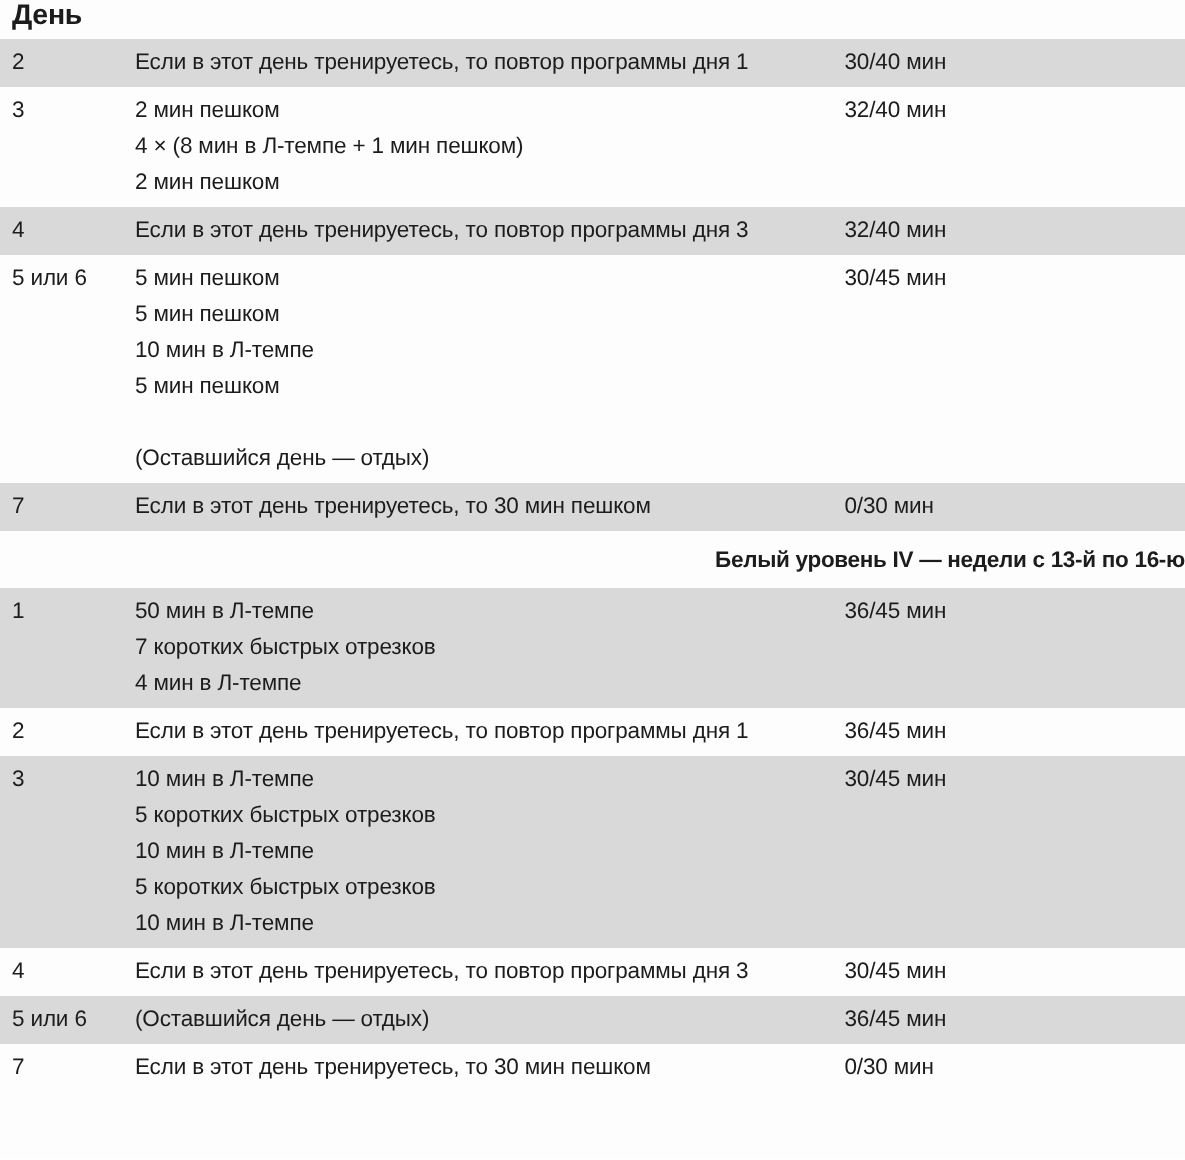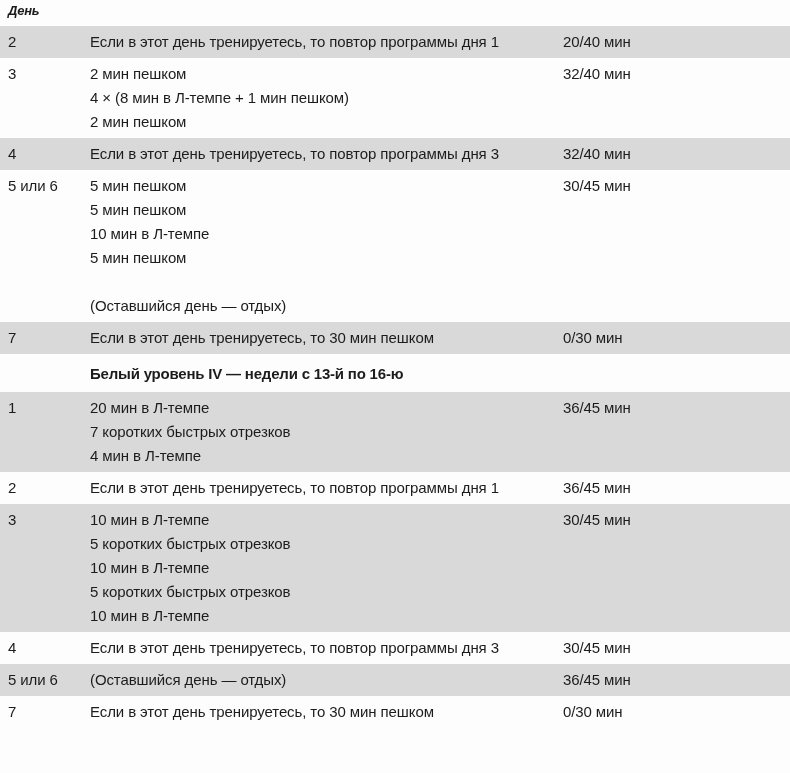--- a/index.html
+++ b/index.html
@@ -23,24 +23,23 @@
   .grid-row {
     display: grid;
     grid-template-columns: 90px 473px 227px;
     align-items: start;
   }
   .header-row {
     padding: 2px 0 6px 0;
   }
   .header-cell {
     font-weight: bold;
-    font-size: 13px;
+    font-size: 19px;
     line-height: 18px;
     letter-spacing: -0.2px;
-    font-style: italic;
   }
   .cell-day { padding-left: 8px; }
   .data-row {
     padding: 4px 0;
     font-size: 15px;
     line-height: 24px;
     letter-spacing: -0.1px;
   }
   .data-row.shaded {
     background: #d9d9d9;
@@ -48,38 +47,39 @@
   .exercise-line { min-height: 24px; }
   .section-row {
     padding: 10px 0 8px 0;
   }
   .section-title {
     grid-column: 2 / 4;
     font-weight: bold;
     font-size: 15px;
     line-height: 20px;
     letter-spacing: -0.2px;
+    text-align: right;
   }
 </style>
 </head>
 <body>
 
 <div class="page">
 
   <div class="grid-row header-row">
     <div class="header-cell cell-day">День</div>
   </div>
 
   <div id="rows">
       <div class="grid-row data-row shaded">
         <div class="cell-day">2</div>
         <div>
           <div class="exercise-line">Если в этот день тренируетесь, то повтор программы дня 1</div>
         </div>
-        <div>20/40 мин</div>
+        <div>30/40 мин</div>
       </div>
       <div class="grid-row data-row">
         <div class="cell-day">3</div>
         <div>
           <div class="exercise-line">2 мин пешком</div>
           <div class="exercise-line">4 × (8 мин в Л-темпе + 1 мин пешком)</div>
           <div class="exercise-line">2 мин пешком</div>
         </div>
         <div>32/40 мин</div>
       </div>
@@ -109,21 +109,21 @@
         </div>
         <div>0/30 мин</div>
       </div>
       <div class="grid-row section-row">
         <div></div>
         <div class="section-title">Белый уровень IV — недели с 13-й по 16-ю</div>
       </div>
       <div class="grid-row data-row shaded">
         <div class="cell-day">1</div>
         <div>
-          <div class="exercise-line">20 мин в Л-темпе</div>
+          <div class="exercise-line">50 мин в Л-темпе</div>
           <div class="exercise-line">7 коротких быстрых отрезков</div>
           <div class="exercise-line">4 мин в Л-темпе</div>
         </div>
         <div>36/45 мин</div>
       </div>
       <div class="grid-row data-row">
         <div class="cell-day">2</div>
         <div>
           <div class="exercise-line">Если в этот день тренируетесь, то повтор программы дня 1</div>
         </div>

